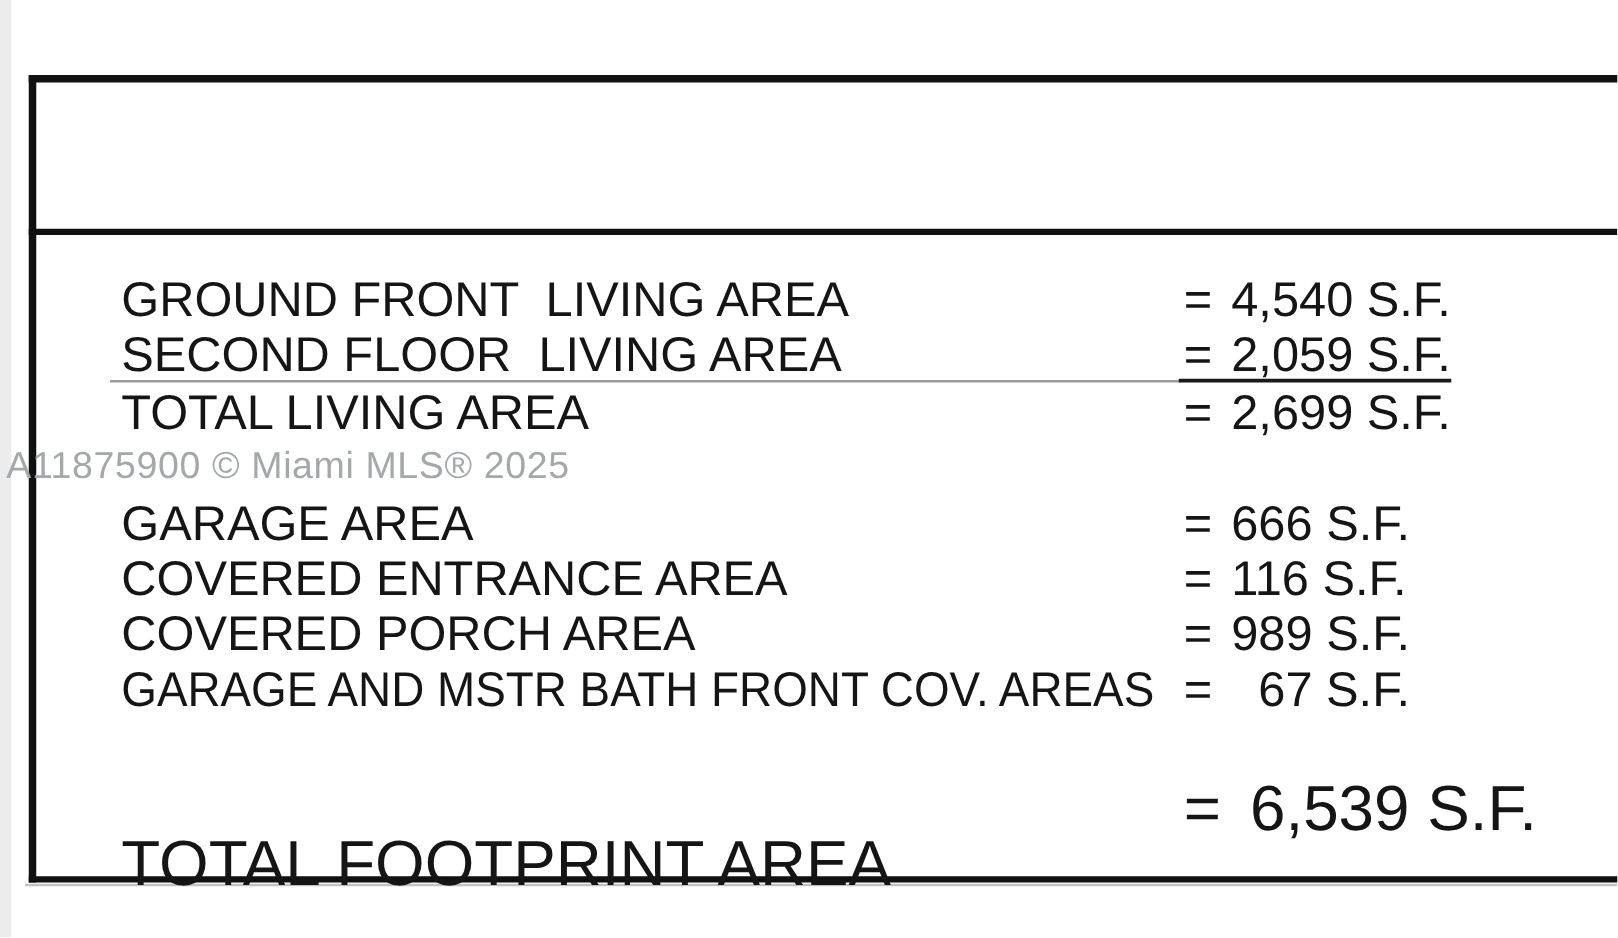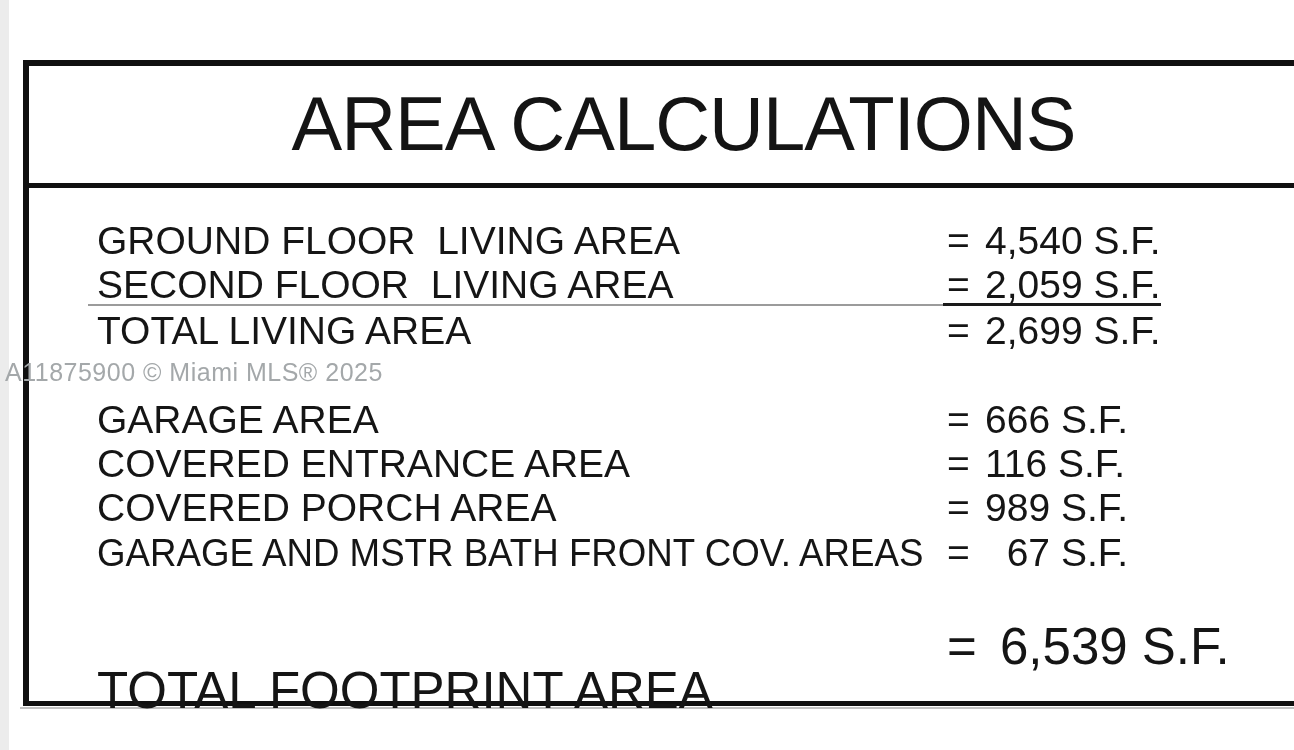--- a/index.html
+++ b/index.html
@@ -77,21 +77,21 @@
   }
   .sum-rule-dark {
     position: absolute;
     left: 943px; top: 303px;
     width: 218px; height: 3px;
     background: #1a1a1a;
   }
   .watermark {
     position: absolute;
     left: 5px; top: 360px;
-    font-size: 25px;
+    font-size: 30px;
     line-height: 25px;
     letter-spacing: 0.5px;
     color: #a4a8aa;
     white-space: pre;
   }
   .total-row { font-size: 51px; line-height: 51px; top: 621px; }
   .total-row .label { left: 97px; margin-top: 44px; }
   .total-row .eq    { left: 947px; }
   .total-row .val   { left: 1000px; text-align: center; }
 </style>
@@ -99,24 +99,23 @@
 <body>
 
 <div class="sheet">
 
   <div class="scan-edge"></div>
 
   <div class="panel"></div>
   <div class="header-sep"></div>
   <div class="panel-shadow"></div>
 
-  <div class="title">AREA CALCULATIONS</div>
 
   <div class="row body-row r1">
-    <span class="label">GROUND FLOOR  LIVING AREA</span>
+    <span class="label">GROUND FRONT  LIVING AREA</span>
     <span class="eq">=</span>
     <span class="val">4,540 S.F.</span>
   </div>
 
   <div class="row body-row r2">
     <span class="label">SECOND FLOOR  LIVING AREA</span>
     <span class="eq">=</span>
     <span class="val">2,059 S.F.</span>
   </div>
 

